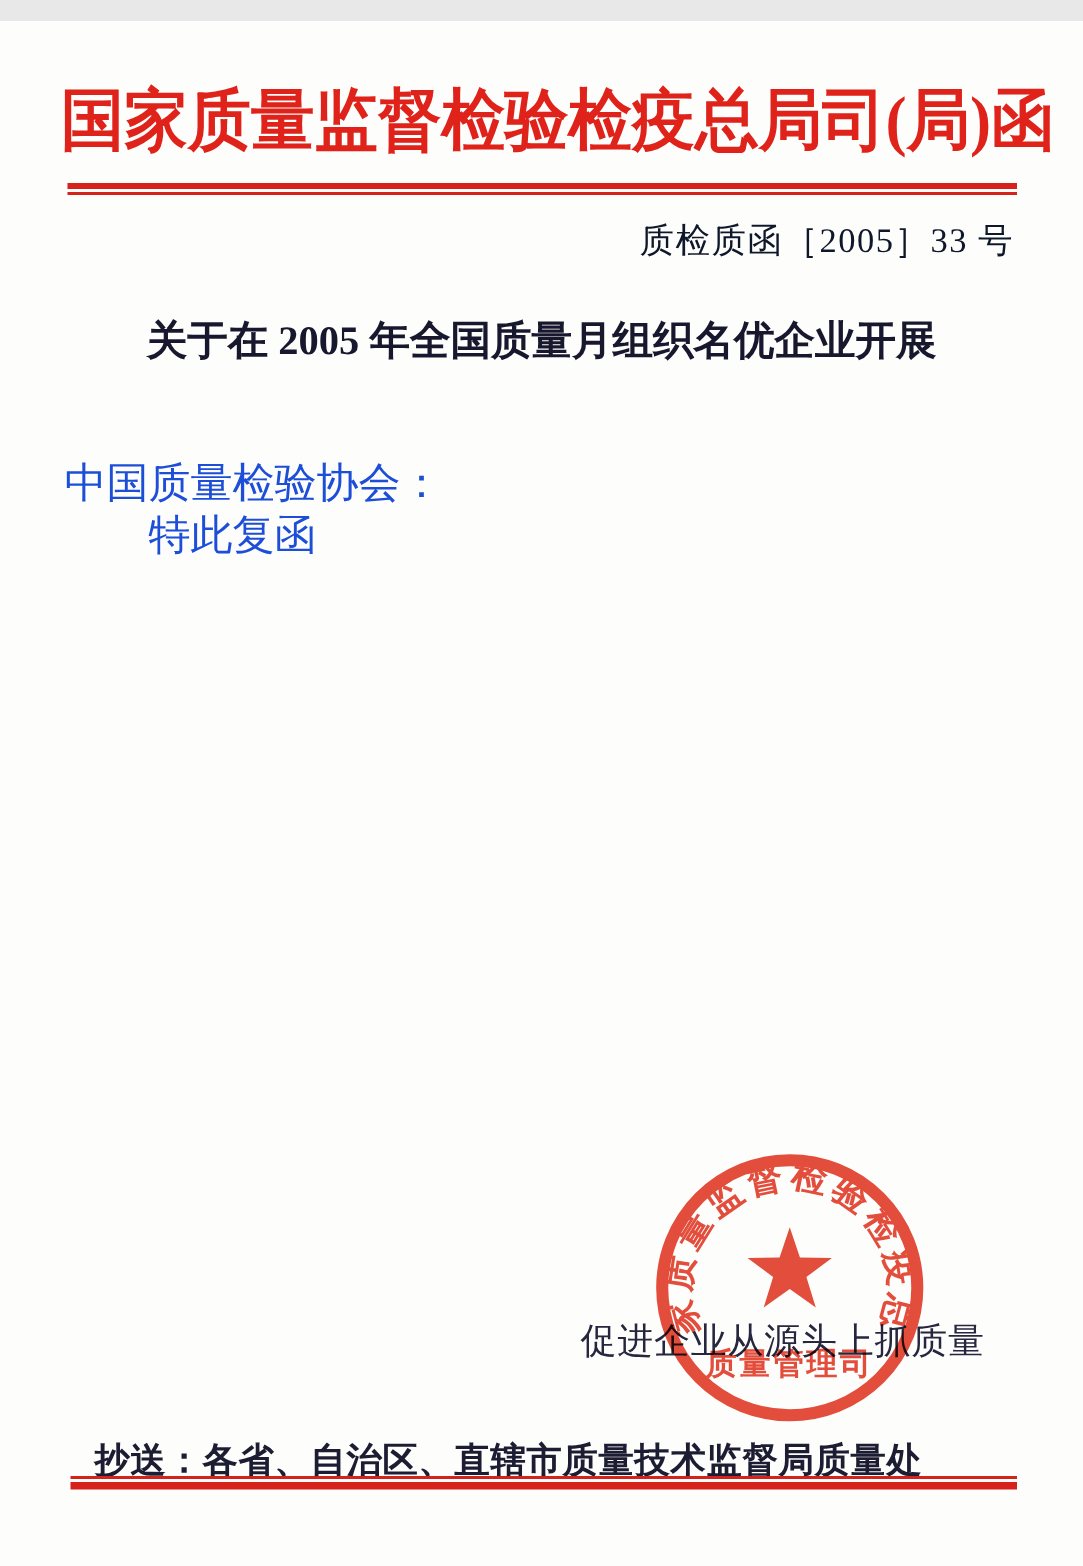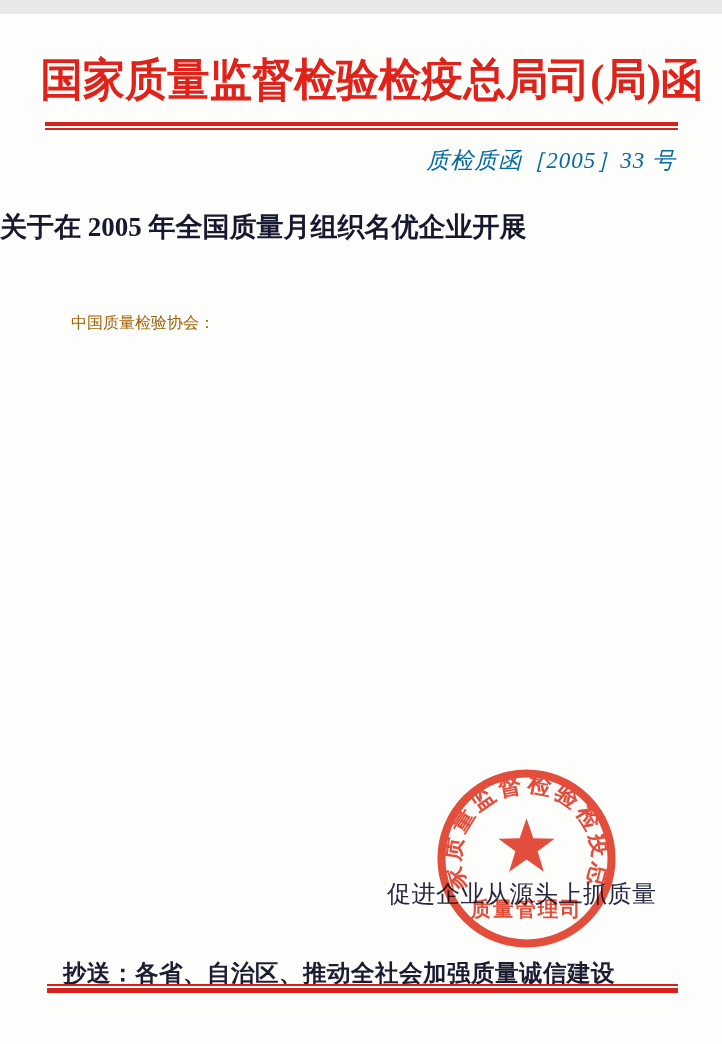--- a/index.html
+++ b/index.html
@@ -20,36 +20,35 @@
     white-space:nowrap;
     transform:scaleX(0.94);transform-origin:center;
     letter-spacing:0px;
   }
   .rule-top{position:absolute;top:108px;left:45px;right:44px;}
   .rule-top .thick{height:4px;background:#d7211b;}
   .rule-top .gap{height:1.5px;}
   .rule-top .thin{height:2px;background:#d7211b;}
   .doc-number{
     position:absolute;top:131px;right:46px;
-    font-size:23px;color:#0369a1;
+    font-size:23px;color:#0f172a;
     letter-spacing:1px;
-    font-style:italic;
   }
   
   .doc-title{
     position:absolute;top:193px;left:0;right:0;
-    text-align:left;
+    text-align:center;
     font-size:27px;font-weight:bold;color:#17172e;
     line-height:41px;
   }
   
   .letter-body{
-    position:absolute;top:292px;left:71px;width:607px;
-    font-size:16px;line-height:34.6px;
-    color:#a16207;
+    position:absolute;top:292px;left:43px;width:607px;
+    font-size:28px;line-height:34.6px;
+    color:#1d4ed8;
     text-align:justify;
   }
   .letter-body p{margin:0;text-indent:2em;}
   .letter-body .salutation{text-indent:0;}
   
   .sign-date{
     position:absolute;top:864px;left:387px;
     font-size:24px;color:#26263e;letter-spacing:0.5px;
     white-space:nowrap;
   }
@@ -84,37 +83,38 @@
   </div>
 
   <div class="doc-number">质检质函［2005］33 号</div>
 
   <div class="doc-title">
     <div>关于在 2005 年全国质量月组织名优企业开展</div>
   </div>
 
   <div class="letter-body">
     <div class="salutation">中国质量检验协会：</div>
+    <p>特此复函</p>
   </div>
 
   <div class="sign-date">促进企业从源头上抓质量</div>
 
   <svg class="seal" viewBox="0 0 200 200" xmlns="http://www.w3.org/2000/svg">
     <defs>
       <path id="sealArc" d="M 33,131 A 74,74 0 1 1 167,131" fill="none"></path>
     </defs>
     <circle cx="100" cy="100" r="95" fill="none" stroke="#e23420" stroke-width="9"></circle>
     <polygon fill="#e23420" points="100,55 107.6,77.5 131.4,77.8 112.4,92 119.4,114.7 100,101 80.6,114.7 87.6,92 68.6,77.8 92.4,77.5"></polygon>
     <text font-size="26" font-weight="bold" fill="#e23420" letter-spacing="4" font-family="Liberation Serif, DejaVu Serif, serif">
       <textPath href="#sealArc" startOffset="50%" text-anchor="middle">国家质量监督检验检疫总局</textPath>
     </text>
     <text x="100" y="164" text-anchor="middle" font-size="23" font-weight="bold" letter-spacing="2" fill="#e23420" font-family="Liberation Serif, DejaVu Serif, serif">质量管理司</text>
   </svg>
 
-  <div class="cc-line">抄送：各省、自治区、推动全社会加强质量诚信建设</div>
+  <div class="cc-line">抄送：各省、自治区、直辖市质量技术监督局质量处</div>
 
   <div class="rule-bottom">
     <div class="thin"></div>
     <div class="gap"></div>
     <div class="thick"></div>
   </div>
 
 </div>
 
 </body></html>

